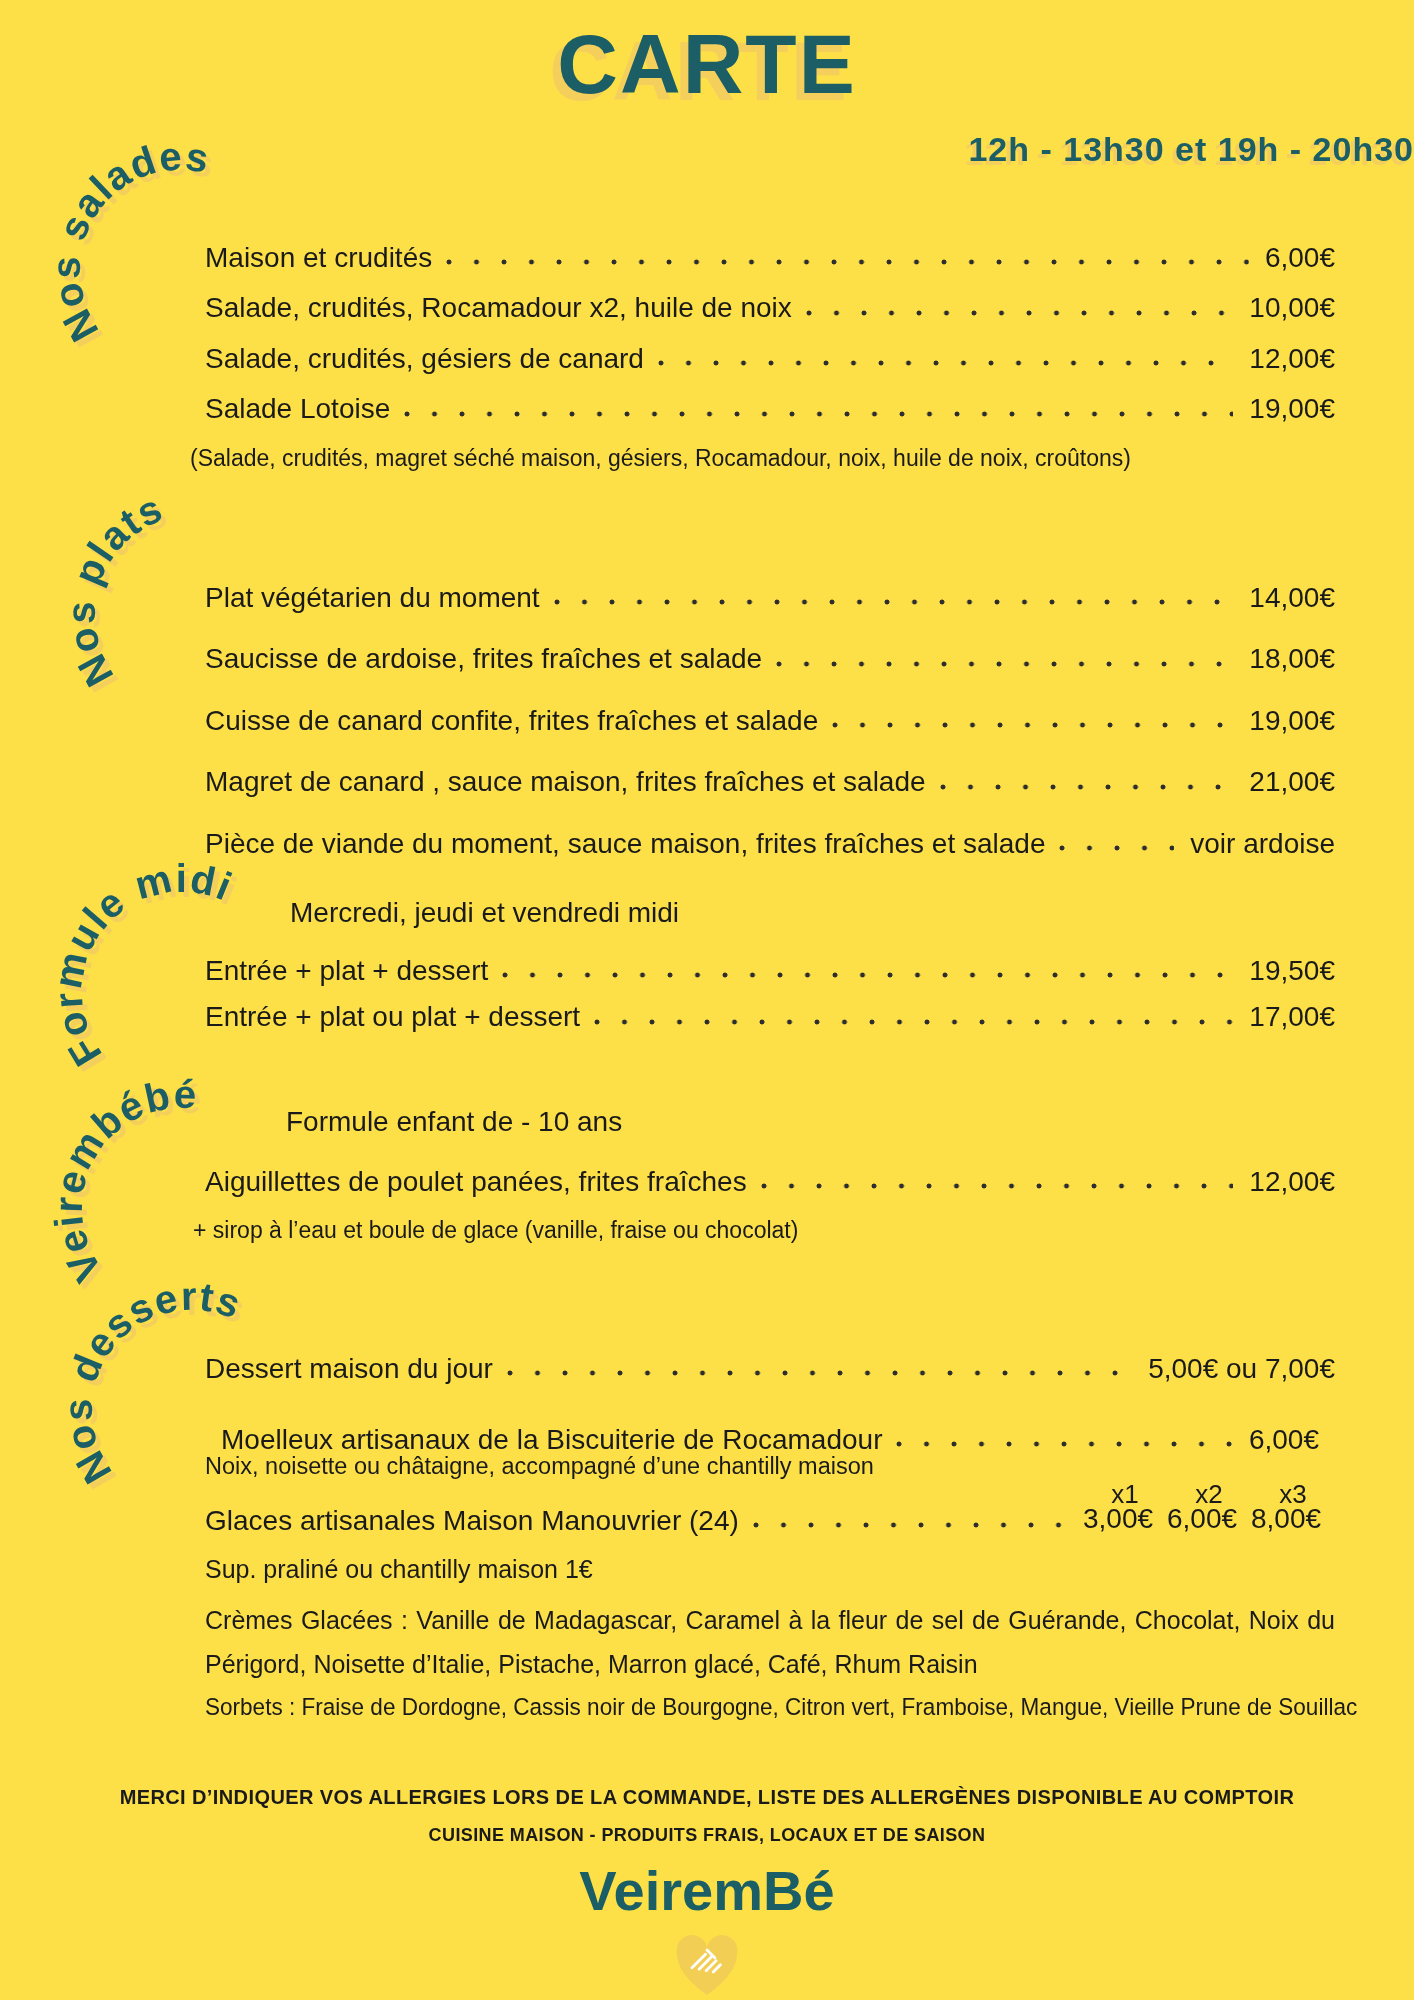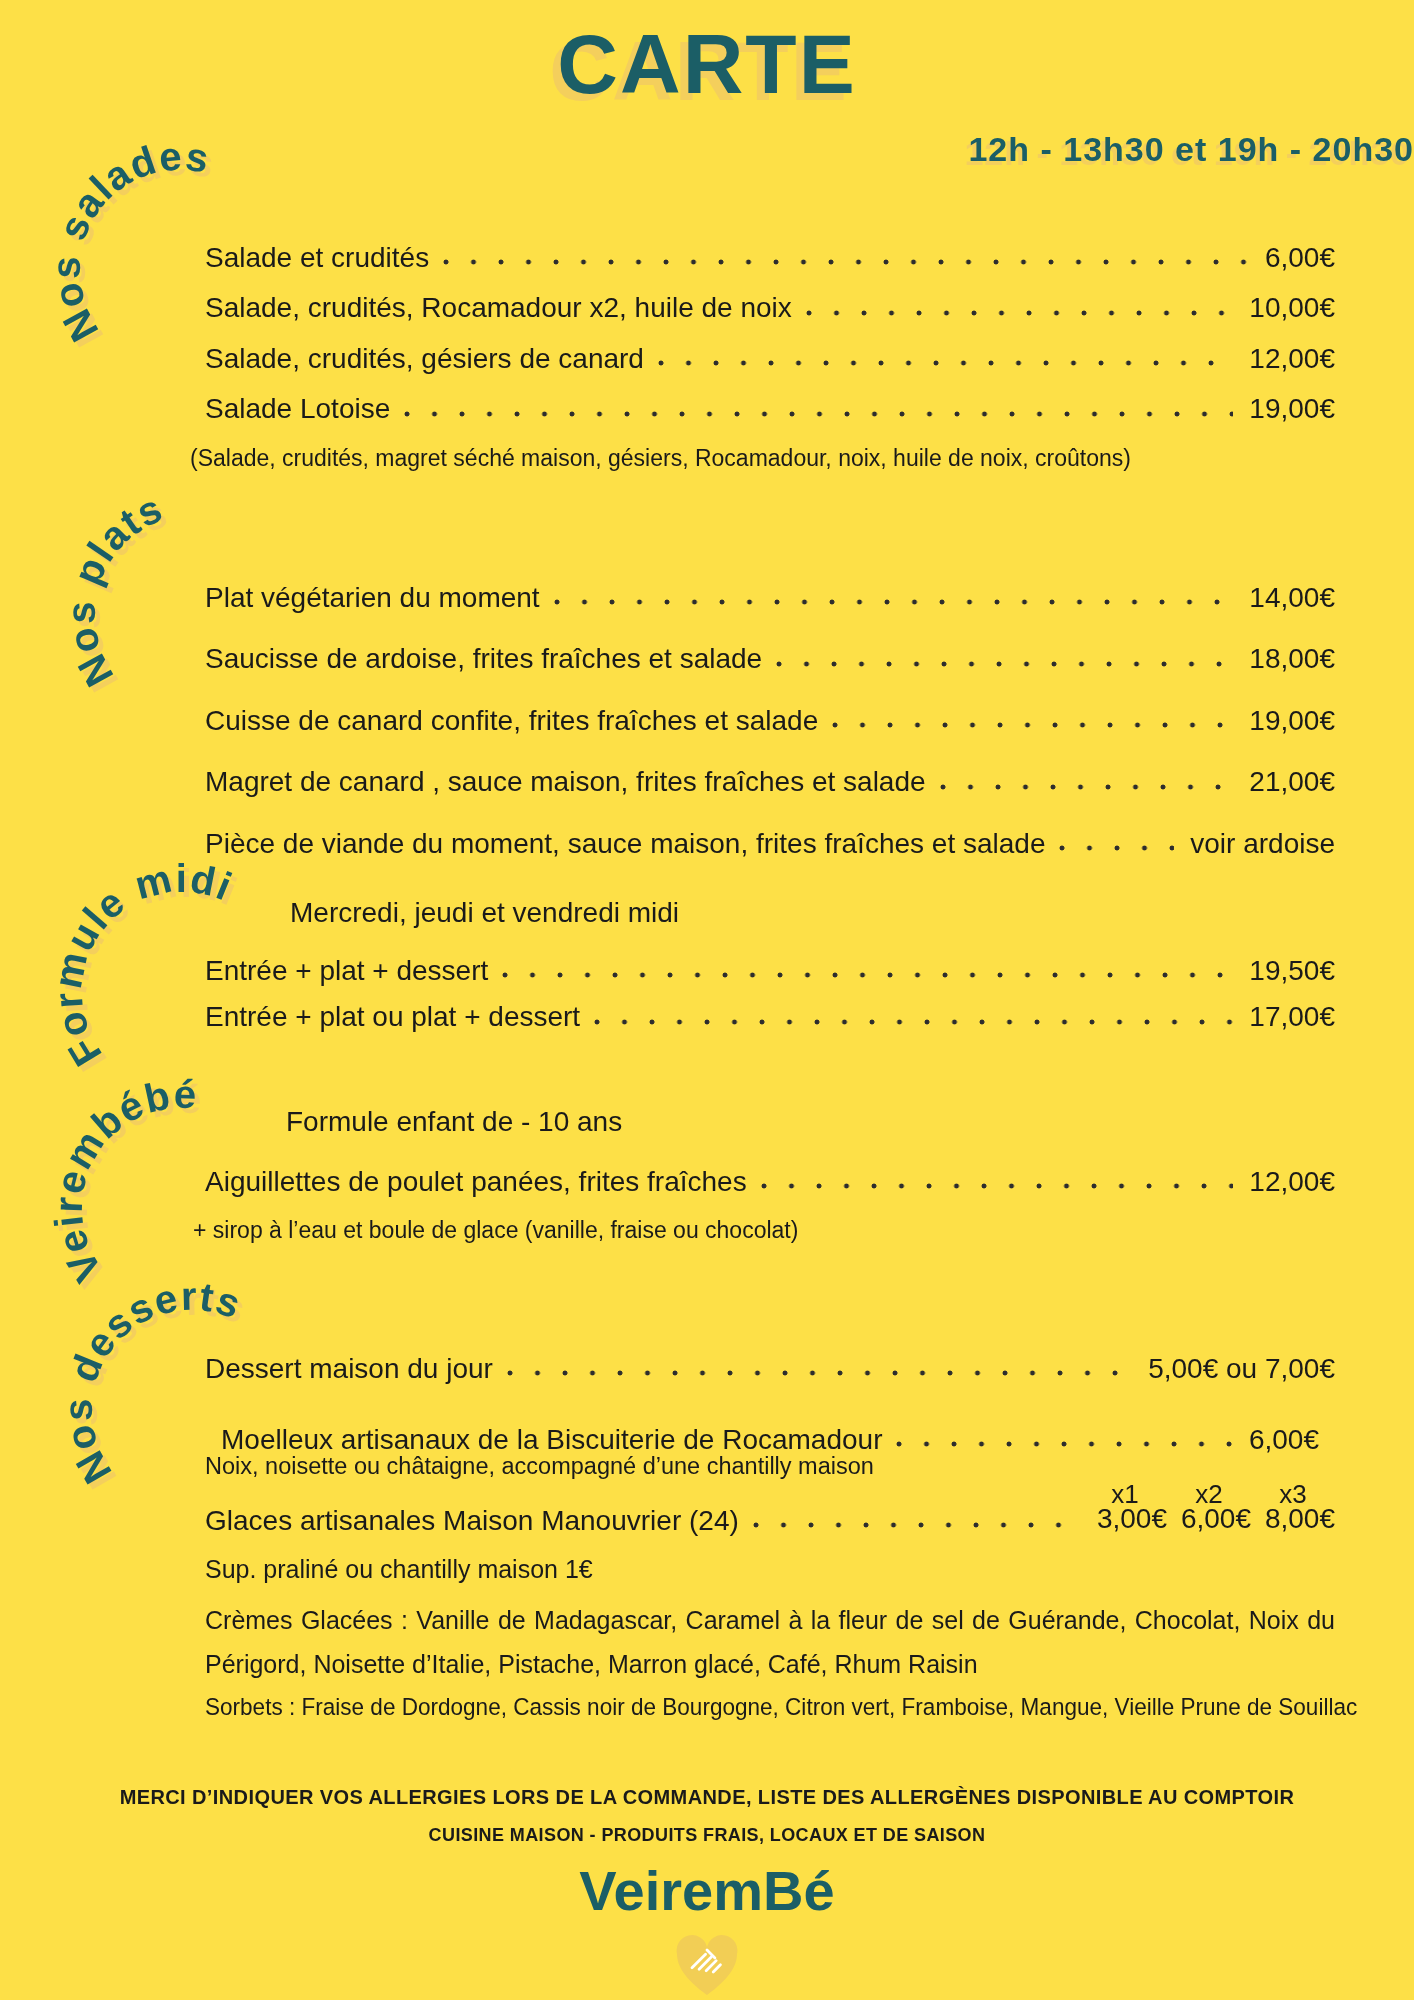--- a/index.html
+++ b/index.html
@@ -40,21 +40,21 @@
   }
   .note{font-size:23px;line-height:1.2;}
   .sec-header{position:absolute;font-size:28px;white-space:nowrap;}
   .plats .row{margin-bottom:32px;}
   .formule .row{margin-bottom:17px;}
   .price-ardoise{font-size:26px;}
   
   .d-abs{position:absolute;left:205px;width:1130px;}
   .qty-head{display:flex;justify-content:flex-end;font-size:26px;}
   .qty-head .qty{width:84px;text-align:center;}
-  .gprice{width:84px;text-align:right;font-size:28px;white-space:nowrap;}
+  .gprice{width:84px;text-align:left;font-size:28px;white-space:nowrap;}
   .para{font-size:25px;line-height:44px;text-align:justify;}
   .oneline{white-space:nowrap;transform:scaleX(0.92);transform-origin:left bottom;}
   
   .foot{position:absolute;left:0;width:100%;text-align:center;}
   .allergies{font-size:20px;letter-spacing:0.4px;font-weight:bold;font-stretch:condensed;}
   .cuisine{font-size:18px;letter-spacing:0.4px;font-weight:bold;}
   .brand{font-size:56px;font-weight:800;color:var(--teal);letter-spacing:0px;}
   .brand-sub{font-size:11px;letter-spacing:3.5px;color:var(--teal);font-weight:bold;}
   .heart{position:absolute;left:50%;transform:translateX(-50%);top:1932px;}
 </style>
@@ -101,21 +101,21 @@
   <svg class="arc" style="left:72px;top:1280px" viewBox="0 0 240 240">
     <defs>
         <path id="arc-des" d="M 43 194 A 100 100 0 0 1 197 66"></path>
       </defs>
     <text class="shadow" transform="translate(5,5)"><textPath href="#arc-des" startOffset="2">Nos desserts</textPath></text>
     <text class="main"><textPath href="#arc-des" startOffset="2">Nos desserts</textPath></text>
   </svg>
 
   <div class="rows" style="top:243px">
     <div class="row">
-      <span class="name">Salade et crudités</span>
+      <span class="name">Maison et crudités</span>
       <span class="leader"></span>
       <span class="price">6,00€</span>
     </div>
     <div class="row">
       <span class="name">Salade, crudités, Rocamadour x2, huile de noix</span>
       <span class="leader"></span>
       <span class="price">10,00€</span>
     </div>
     <div class="row">
       <span class="name">Salade, crudités, gésiers de canard</span>

